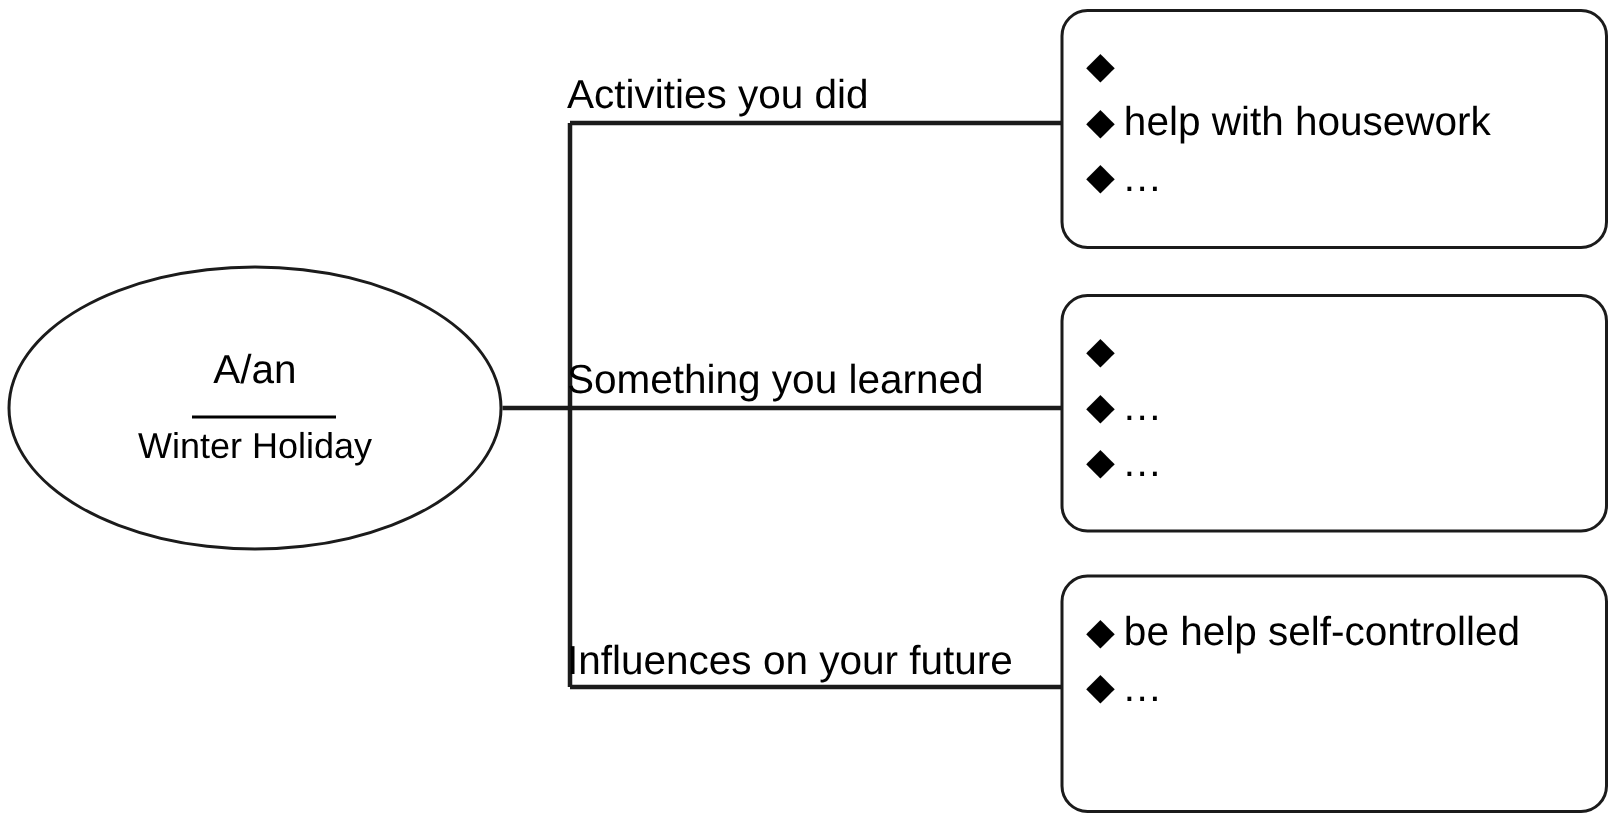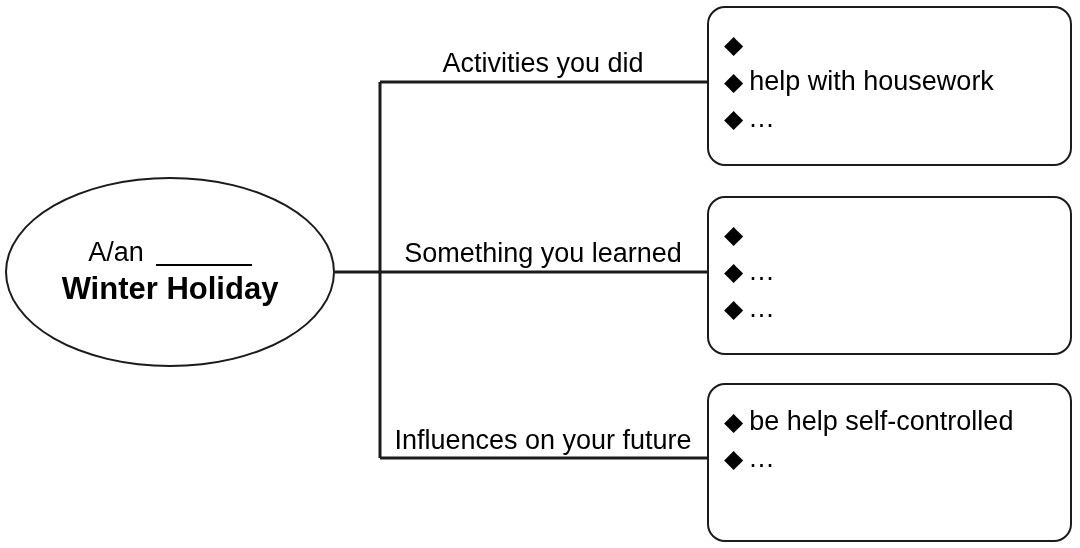--- a/index.html
+++ b/index.html
@@ -39,47 +39,47 @@
     border-radius: 50%;
     box-sizing: border-box;
     display: flex;
     flex-direction: column;
     align-items: center;
     justify-content: center;
     background: #ffffff;
   }
   .root-line-1 {
     display: flex;
-    align-items: flex-end;
+    align-items: center;
     font-size: 27px;
     line-height: 1.05;
     white-space: nowrap;
+    flex-direction: column;
   }
   .root-blank {
     display: inline-block;
     width: 96px;
     margin-left: 12px;
     border-bottom: 2.5px solid #000;
     height: 17px;
   }
   .root-line-2 {
-    font-size: 31px;
+    font-size: 24px;
     line-height: 1.15;
     margin-top: 5px;
     white-space: nowrap;
-    font-weight: bold;
   }
 
   
   .branch-label {
     position: absolute;
     font-size: 27px;
     line-height: 1;
     white-space: nowrap;
-    text-align: center;
+    text-align: left;
     width: 330px;
     left: 378px;
   }
   .branch-label span { display: inline-block; }
   #branch-label-0 { top: 50px; }
   #branch-label-1 { top: 240px; }
   #branch-label-2 { top: 427px; }
 
   
   .leaf-box {

